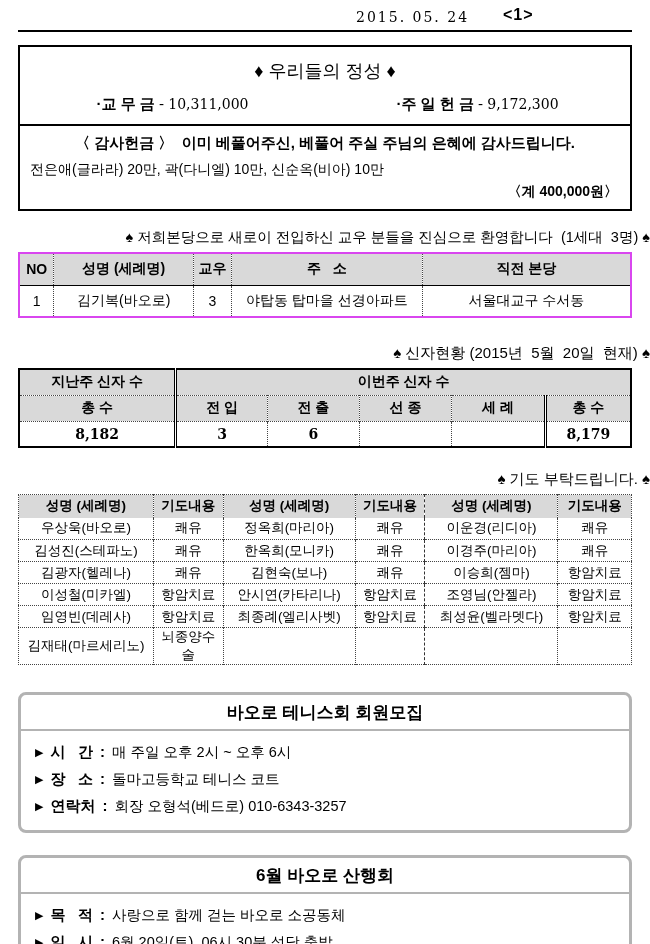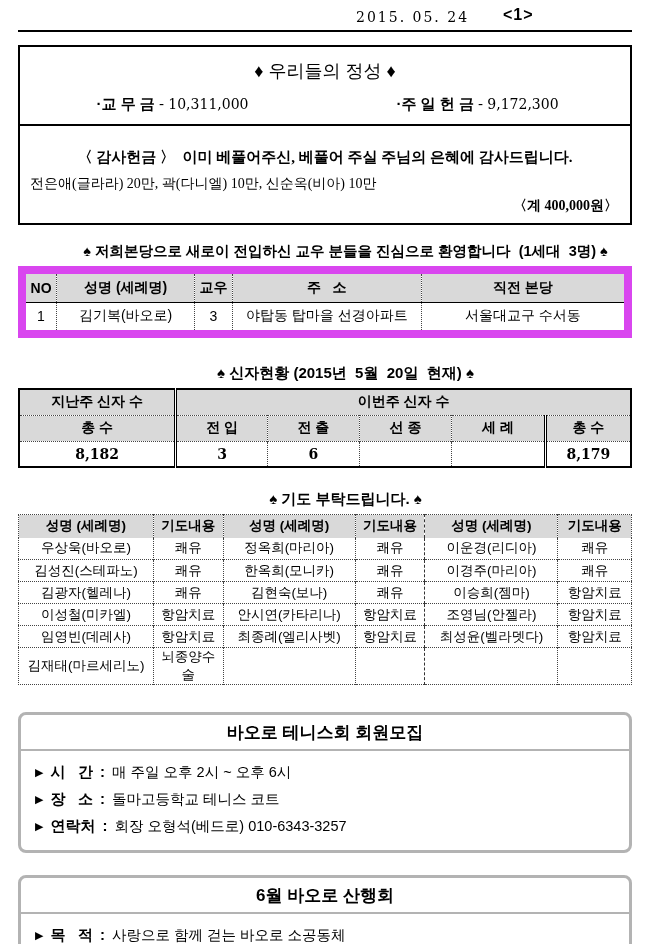--- a/index.html
+++ b/index.html
@@ -28,38 +28,38 @@
   }
   .top-rule { margin:0 18px; border-top:2px solid #000; }
 
   
   .offer-box { margin:13px 18px 0 18px; border:2px solid #000; }
   .offer-title { text-align:center; font-size:18px; font-weight:normal; padding:12px 0 6px 0; }
   .offer-amounts { display:flex; padding:6px 0 10px 0; }
   .offer-amount { width:50%; text-align:center; font-size:15px; }
   .offer-amount .lbl { font-weight:bold; }
   .offer-amount .val { font-size:14px; }
-  .offer-thanks { border-top:2px solid #000; padding:20px 10px 8px 10px;font-family:Liberation Serif, serif; }
+  .offer-thanks { border-top:2px solid #000; padding:6px 10px 8px 10px; }
   .thanks-head { text-align:center; font-weight:bold; font-size:15px; padding:2px 0 6px 0; }
   .thanks-names { text-align:left; font-size:14px; padding:2px 0; }
   .thanks-total { text-align:right; font-size:14px; font-weight:bold; padding:2px 2px 0 0; }
 
   
-  .sec-title { text-align:center; font-weight:bold;margin-left:41px; }
+  .sec-title { text-align:right; font-weight:normal;margin-left:41px; }
   .welcome-title { font-size:14.5px; margin-top:17px; margin-bottom:5px; }
   .census-title { font-size:15px; margin-top:26px; margin-bottom:5px; }
   .prayer-title { font-size:15px; margin-top:22px; margin-bottom:5px; }
 
   
   table { border-collapse:collapse; width:614px; margin:0 18px; table-layout:fixed; }
   th, td { overflow:hidden; white-space:pre-wrap; }
   .hdr-bg { background:#d9d9d9; }
 
   
-  .welcome-table { border:8px solid #d946ef; }
+  .welcome-table { border:2px solid #d946ef; }
   .welcome-table th, .welcome-table td {
     border-left:1px dotted #444; font-size:14px; padding:0 4px; height:32px;
   }
   .welcome-table th:first-child, .welcome-table td:first-child { border-left:none; }
   .welcome-table th { font-weight:bold; text-align:center; }
   .welcome-table tbody tr { border-top:1px solid #000; }
   .ta-c { text-align:center; } .ta-l { text-align:center; }
 
   
   .census-table { border:2px solid #000; }

